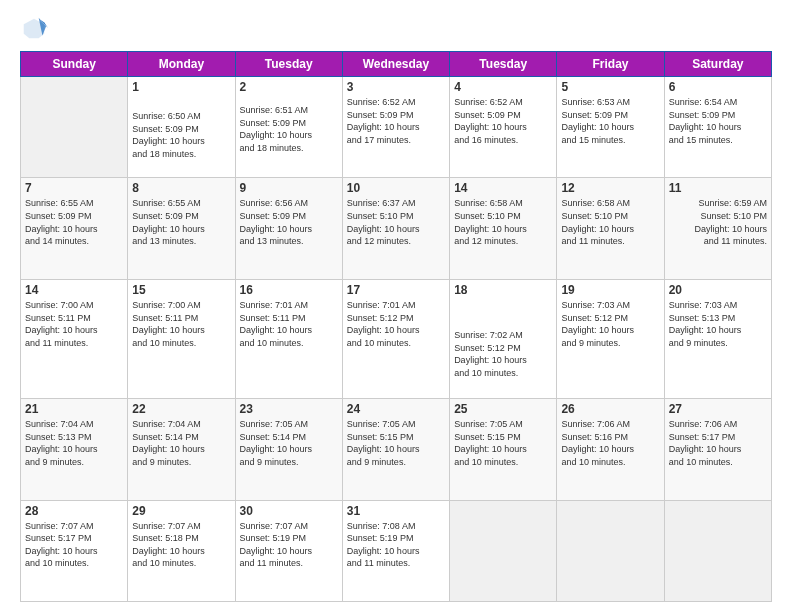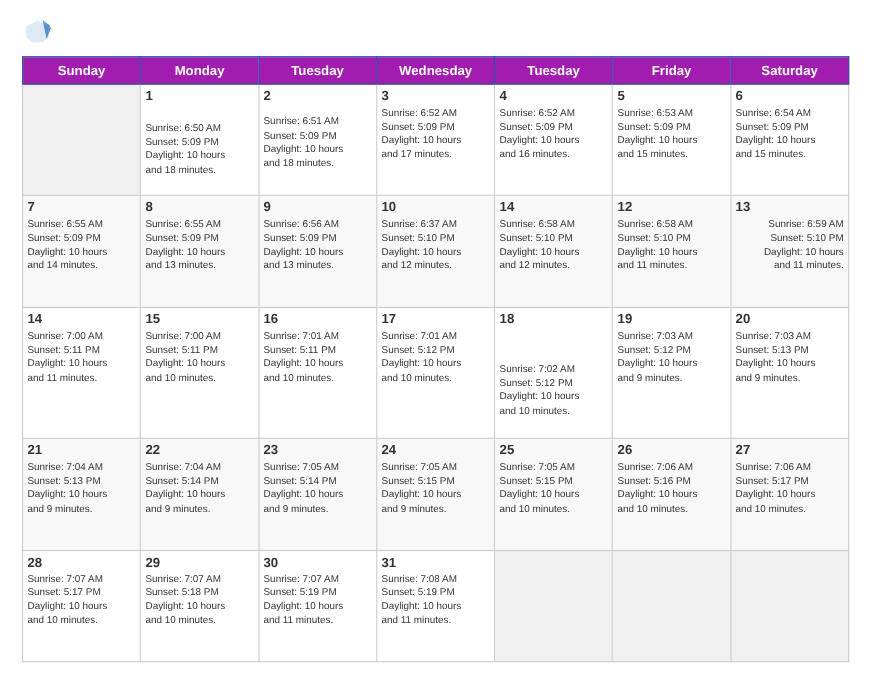--- a/index.html
+++ b/index.html
@@ -215,21 +215,21 @@
 and 12 minutes.</div>
           </td>
           <td>
             <span class="day-num">12</span>
             <div class="day-info" style="white-space: pre-line;">Sunrise: 6:58 AM
 Sunset: 5:10 PM
 Daylight: 10 hours
 and 11 minutes.</div>
           </td>
           <td>
-            <span class="day-num">13</span>
+            <span class="day-num">11</span>
             <div class="day-info" style="white-space: pre-line; text-align: right;">Sunrise: 6:59 AM
 Sunset: 5:10 PM
 Daylight: 10 hours
 and 11 minutes.</div>
           </td>
         </tr>
         <tr>
           <td>
             <span class="day-num">14</span>
             <div class="day-info" style="white-space: pre-line;">Sunrise: 7:00 AM

